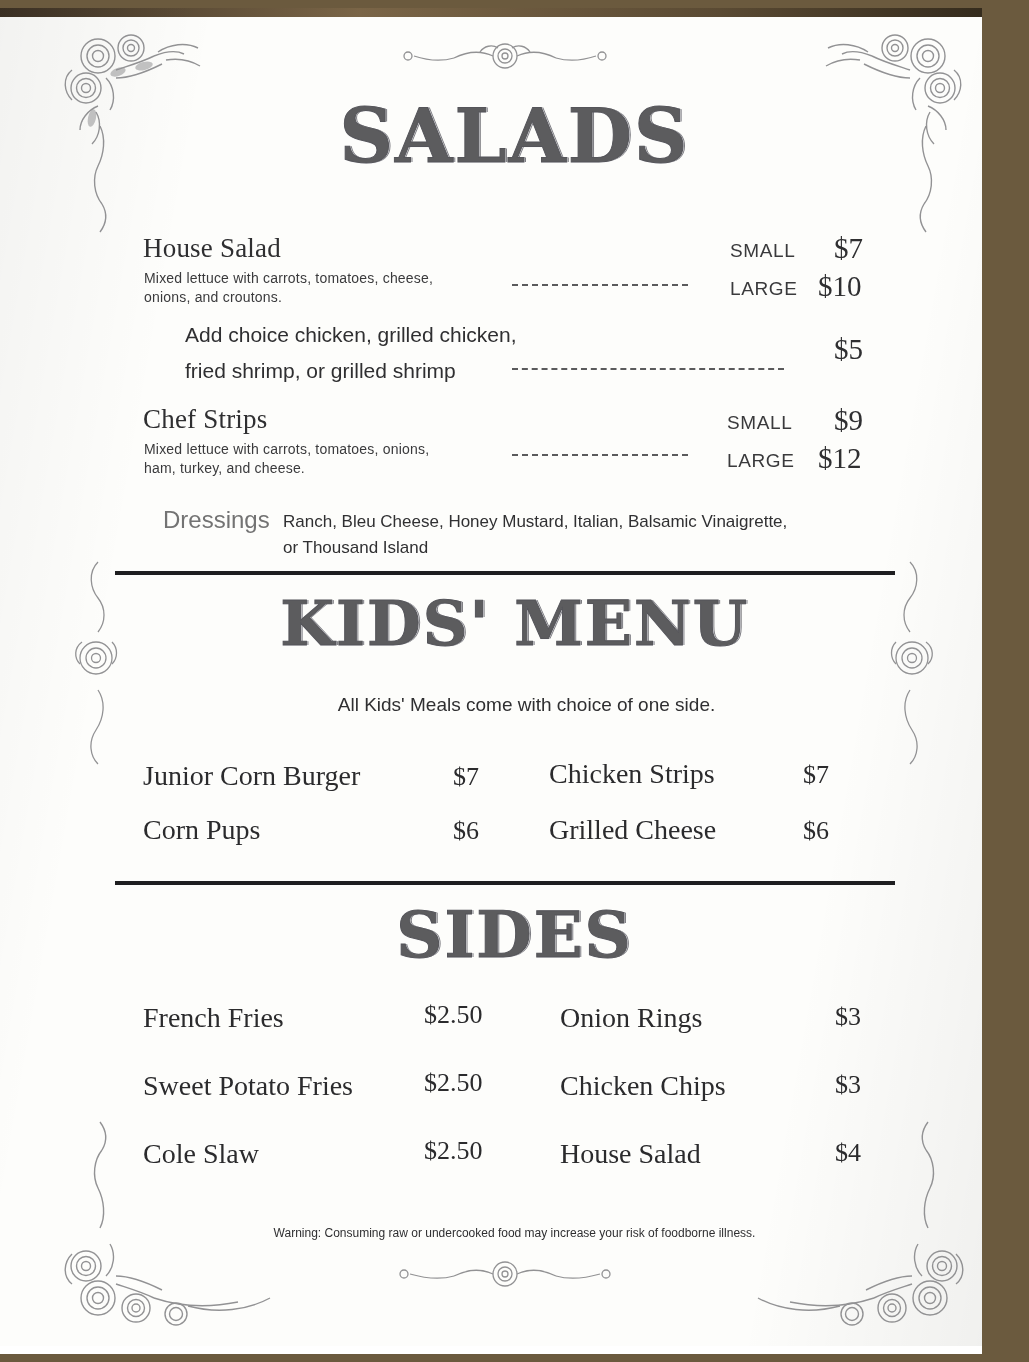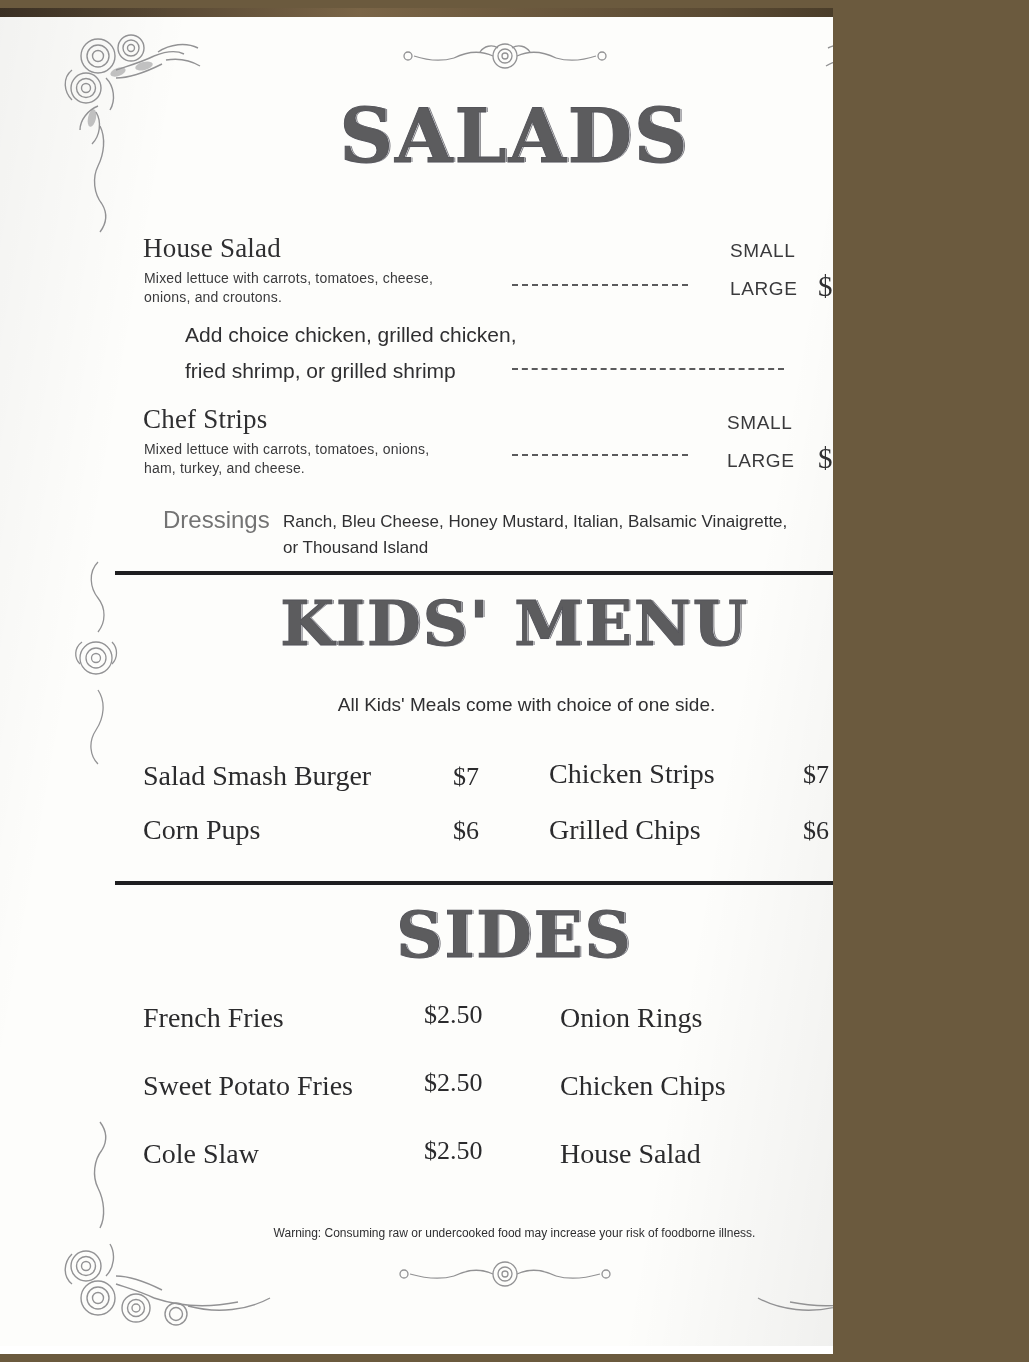--- a/index.html
+++ b/index.html
@@ -9,21 +9,21 @@
   }
   body {
     width: 1029px;
     height: 1362px;
     overflow: hidden;
     font-family: "Liberation Serif", serif;
   }
   .page {
     position: absolute;
     left: 0; top: 8px;
-    width: 833px;
+    width: 982px;
     height: 1346px;
     background: #fdfdfb;
     box-sizing: border-box;
     overflow: hidden;
   }
   .paper-shade {
     position: absolute;
     inset: 0;
     background: linear-gradient(100deg, rgba(0,0,0,0.045) 0%, rgba(0,0,0,0.0) 18%, rgba(0,0,0,0.0) 80%, rgba(0,0,0,0.05) 100%);
     pointer-events: none;
@@ -395,30 +395,30 @@
       <div class="dressings-text" style="position:absolute; left:283px; top:527px;">or Thousand Island</div>
     </div>
 
     <div class="rule" id="rule-1"></div>
 
     <h1 class="section-title" id="kids-title">KIDS' MENU</h1>
 
     <div class="kids-sub">All Kids' Meals come with choice of one side.</div>
 
     <div>
-      <div class="grid-item-name" style="left:143px; top:752px;">Salad Smash Burger</div>
+      <div class="grid-item-name" style="left:143px; top:752px;">Junior Corn Burger</div>
       <div class="grid-item-price" style="left:453px; top:754px;">$7</div>
 
       <div class="grid-item-name" style="left:549px; top:750px;">Chicken Strips</div>
       <div class="grid-item-price" style="left:803px; top:752px;">$7</div>
 
       <div class="grid-item-name" style="left:143px; top:806px;">Corn Pups</div>
       <div class="grid-item-price" style="left:453px; top:808px;">$6</div>
 
-      <div class="grid-item-name" style="left:549px; top:806px;">Grilled Chips</div>
+      <div class="grid-item-name" style="left:549px; top:806px;">Grilled Cheese</div>
       <div class="grid-item-price" style="left:803px; top:808px;">$6</div>
     </div>
 
     <div class="rule" id="rule-2"></div>
 
     <h1 class="section-title" id="sides-title">SIDES</h1>
 
     <div>
       <div class="grid-item-name" style="left:143px; top:994px;">French Fries</div>
       <div class="grid-item-price" style="left:424px; top:992px;">$2.50</div>

